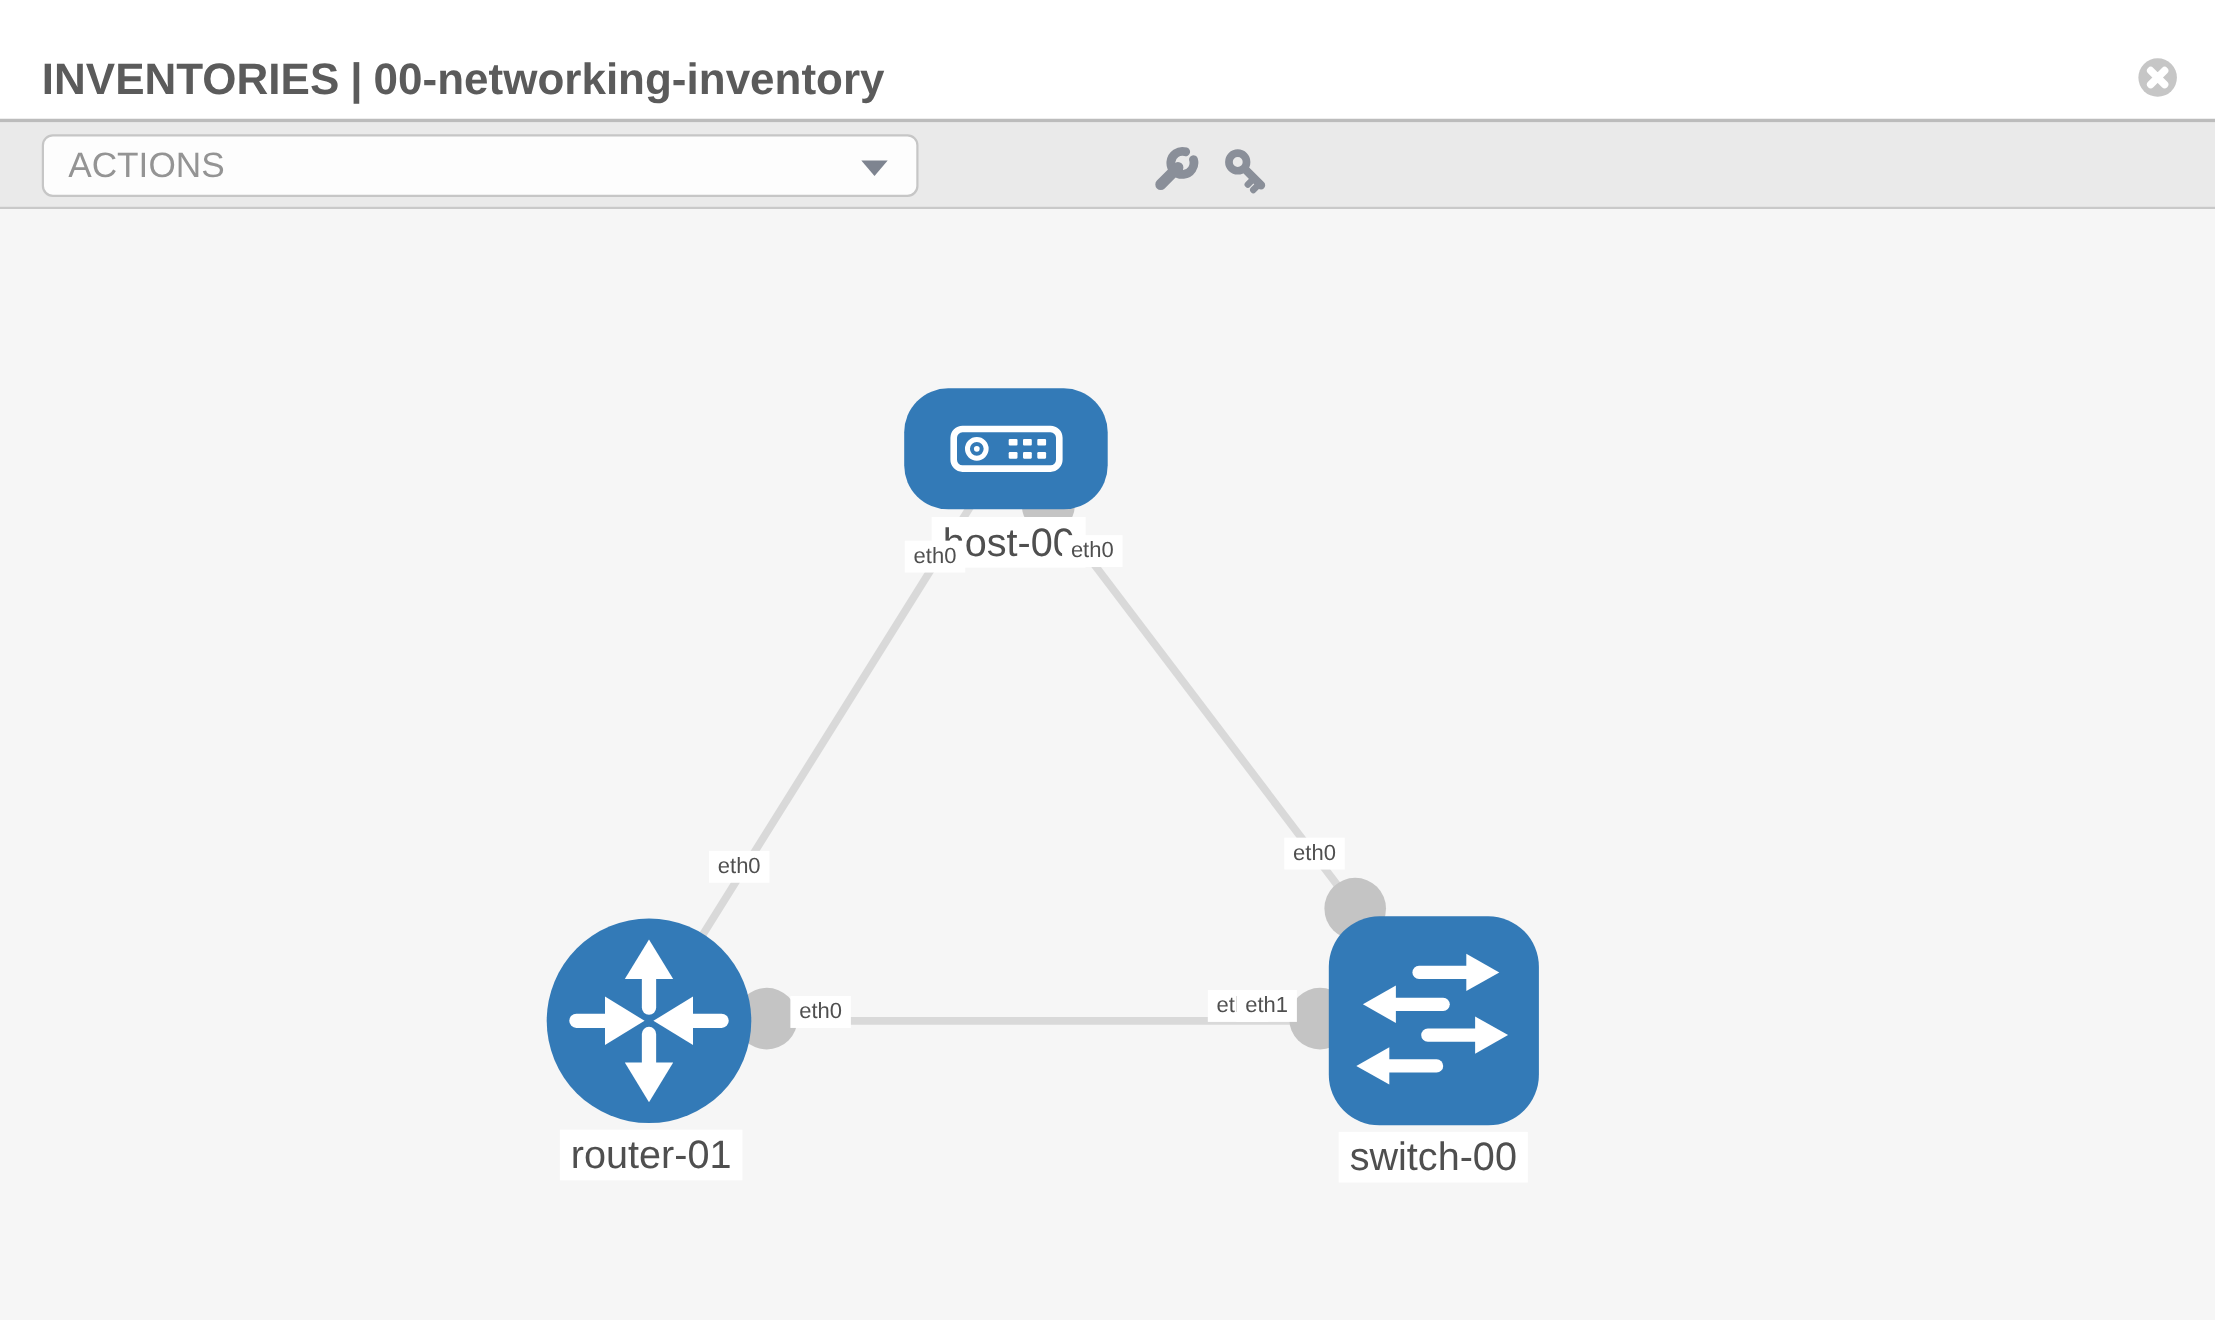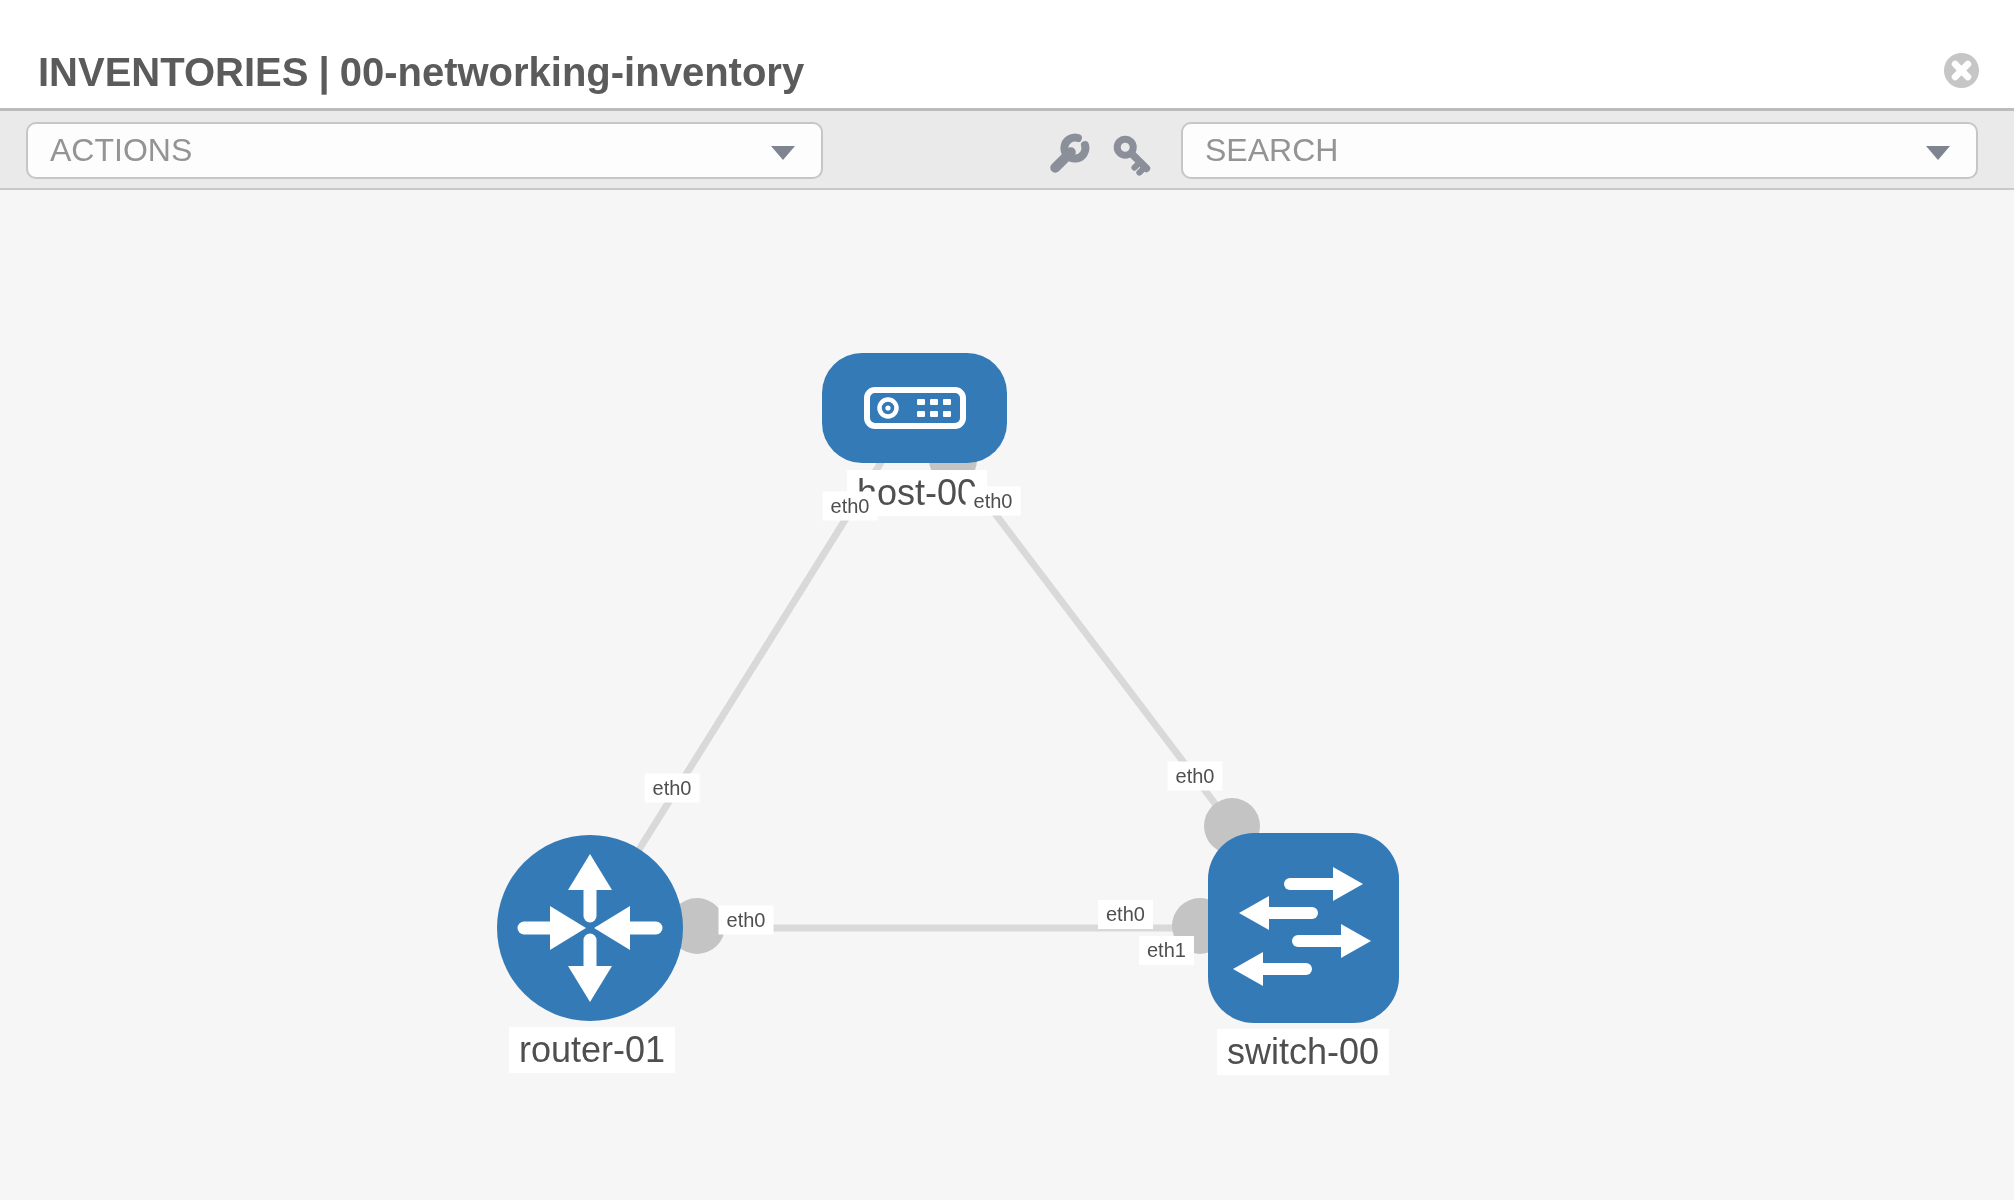--- a/index.html
+++ b/index.html
@@ -38,21 +38,21 @@
     border: none; background: transparent; outline: none;
     font-family: "Liberation Sans", sans-serif;
     font-size: 32px; color: #6f6f6f; padding: 0 60px 0 22px;
   }
   .select-box input::placeholder { color: #949494; opacity: 1; }
   .caret {
     position: absolute; right: 26px; top: 22px; width: 0; height: 0;
     border-left: 12px solid transparent; border-right: 12px solid transparent;
     border-top: 14px solid #7e8490;
   }
-  .actions-box { left: 26px; padding-left: 48px; }
+  .actions-box { left: 38px; padding-left: 48px; }
   .search-box { left: 1181px; }
   .tool-icon { position: absolute; top: 22px; cursor: pointer; }
   .wrench-pos { left: 1046px; }
   .key-pos { left: 1111px; }
   
   .canvas {
     position: relative; width: 2014px; height: 1046px; background: #f6f6f6;
   }
   .canvas svg.graph { position: absolute; left: 0; top: 0; }
   .chip {
@@ -93,24 +93,20 @@
 
   <svg class="tool-icon key-pos" width="44" height="44" viewBox="-22 -22 44 44">
     <g transform="rotate(-45)" stroke="#8a8f99" fill="none" stroke-linecap="round">
       <circle cx="0" cy="-11" r="8" stroke-width="7"></circle>
       <path d="M 0 -2 L 0 19" stroke-width="7.5"></path>
       <path d="M 0 10 L -8 10" stroke-width="6"></path>
       <path d="M 0 17 L -8 17" stroke-width="6"></path>
     </g>
   </svg>
 
-  <div class="select-box search-box">
-    <input type="text" placeholder="SEARCH" style="">
-    <span class="caret"></span>
-  </div>
 </div>
 
 <div class="canvas">
   <svg class="graph" width="2014" height="1046" viewBox="0 0 2014 1046">
 
     <g stroke="#d9d9d9" stroke-width="7">
       <line x1="915" y1="218" x2="590" y2="738"></line>
       <line x1="915" y1="218" x2="1232" y2="636"></line>
       <line x1="590" y1="738" x2="1303" y2="738"></line>
     </g>
@@ -171,15 +167,15 @@
   <div class="chip node-chip" style="left:917px; top:303px;">host-00</div>
   <div class="chip node-chip" style="left:592px; top:860px;">router-01</div>
   <div class="chip node-chip" style="left:1303px; top:862px;">switch-00</div>
 
   <div class="chip if-chip" style="left:850px; top:316px;">eth0</div>
   <div class="chip if-chip" style="left:993px; top:311px;">eth0</div>
   <div class="chip if-chip" style="left:672px; top:598px;">eth0</div>
   <div class="chip if-chip" style="left:1195px; top:586px;">eth0</div>
   <div class="chip if-chip" style="left:746px; top:730px;">eth0</div>
   <div class="chip if-chip abs" style="left:1098px; top:710px; z-index:1;">eth0</div>
-  <div class="chip if-chip abs" style="left:1124px; top:746px; z-index:2;margin-left:15px;">eth1</div>
+  <div class="chip if-chip abs" style="left:1124px; top:710px; z-index:2;">eth1</div>
 
 </div>
 
 </body></html>

